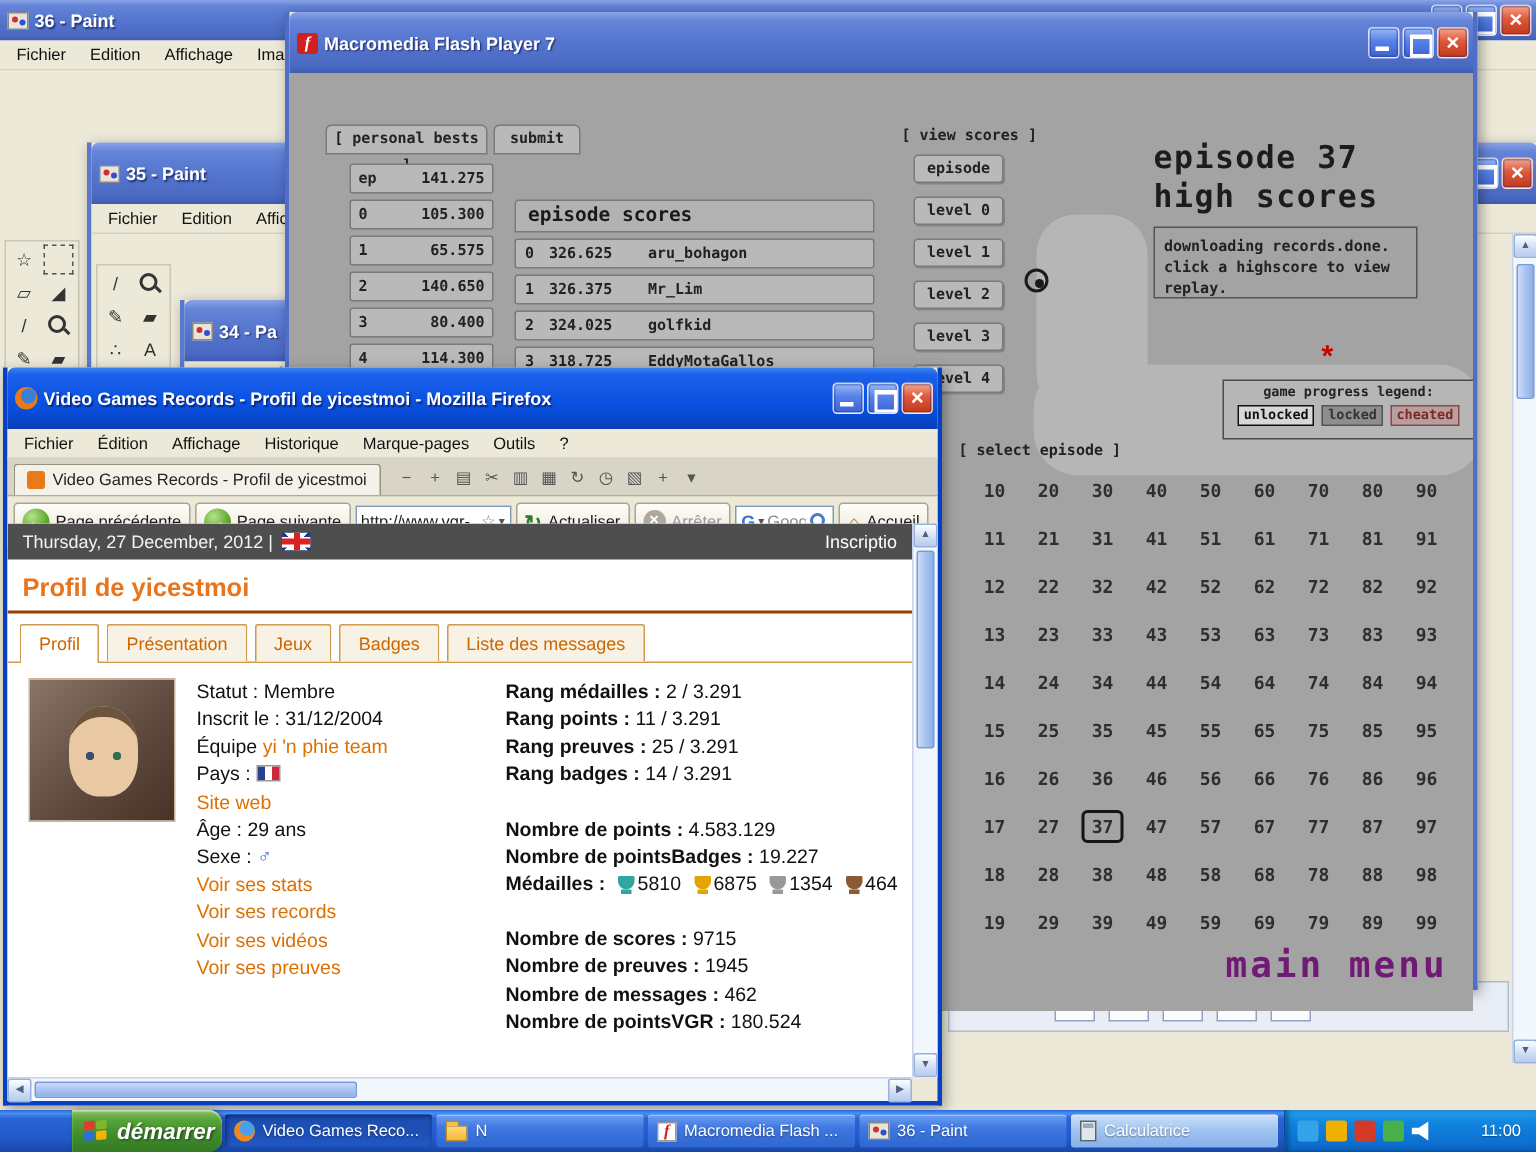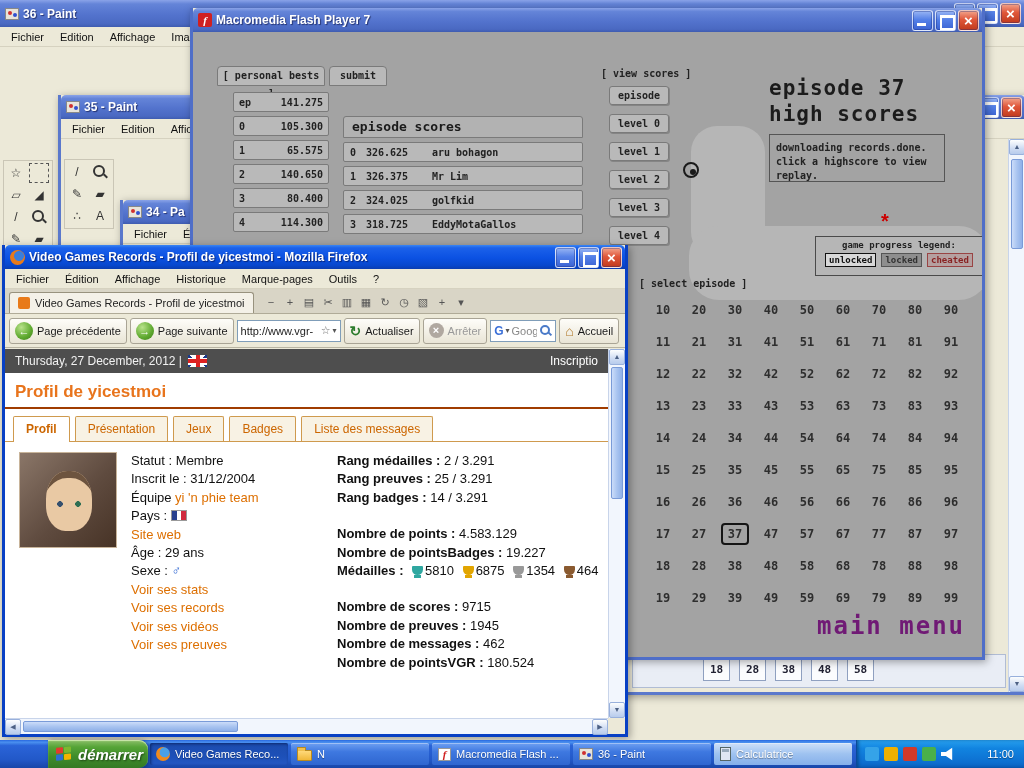--- a/index.html
+++ b/index.html
@@ -2,21 +2,21 @@
 <html><head>
 <meta charset="utf-8">
 <style>
   :root{ --mono:"DejaVu Sans Mono",monospace; }
   *{margin:0;padding:0;box-sizing:border-box;}
   html,body{width:1024px;height:768px;overflow:hidden;}
   body{position:relative;background:#3a6ea5;font-family:"Liberation Sans",sans-serif;-webkit-font-smoothing:antialiased;}
 
   
   .win{position:absolute;box-shadow:2px 2px 8px rgba(0,0,0,.35);background:#ECE9D8;}
-  .titlebar{height:24px;display:flex;align-items:center;gap:4px;padding:0 3px 0 5px;border-radius:5px 5px 0 0;
+  .titlebar{height:41px;display:flex;align-items:center;gap:4px;padding:0 3px 0 5px;border-radius:5px 5px 0 0;
     background:linear-gradient(180deg,#8aa3e8 0%,#6484d8 15%,#5373cd 55%,#4a69c2 88%,#3f5cb0 100%);}
   .win.active>.titlebar{background:linear-gradient(180deg,#3a85f2 0%,#1b61ea 12%,#0b51e2 55%,#0747cd 85%,#0a3db0 100%);}
   .ttext{flex:1;color:#fff;font-weight:bold;font-size:12px;text-shadow:1px 1px 1px rgba(0,0,40,.55);white-space:nowrap;overflow:hidden;}
   .tbtns{display:flex;gap:2px;}
   .tb{width:21px;height:21px;border-radius:3px;border:1px solid rgba(255,255,255,.7);position:relative;
     background:linear-gradient(180deg,#9ab6f4,#5581e8 45%,#3c63d2);box-shadow:inset 0 0 0 1px rgba(20,40,120,.35);cursor:pointer;}
   .tb.close{background:linear-gradient(180deg,#f2a58d,#e0573a 45%,#c03a1d);}
   .tb.min::after{content:"";position:absolute;left:4px;bottom:4px;width:9px;height:3px;background:#fff;}
   .tb.max::after{content:"";position:absolute;left:4px;top:4px;width:11px;height:10px;border:2px solid #fff;border-top-width:3px;}
   .tb.close::after{content:"×";position:absolute;inset:0;color:#fff;font:bold 15px/19px "Liberation Sans",sans-serif;text-align:center;}
@@ -148,21 +148,21 @@
     linear-gradient(-45deg,transparent 44%,#fff 44% 56%,transparent 56%);}
   .flag-uk::after{content:"";position:absolute;inset:0;background:
     linear-gradient(#d22 0 0) center/100% 4px,
     linear-gradient(#d22 0 0) center/4px 100%,
     linear-gradient(#fff 0 0) center/100% 7px,
     linear-gradient(#fff 0 0) center/7px 100%;background-repeat:no-repeat;}
   .page-heading{color:#e8741c;font-size:17px;font-weight:bold;padding:9px 0 5px 10px;}
   .page-rule{height:2px;background:#a03c00;}
   .ptabs{display:flex;gap:5px;padding:7px 0 0 8px;border-bottom:1px solid #cf9a4e;}
   .ptab{border:1px solid #cf9a4e;border-bottom:none;background:#f8f2e4;color:#cc6600;font-size:12px;padding:5px 12px;border-radius:2px 2px 0 0;cursor:pointer;}
-  .ptab.active{background:#fff;font-weight:bold;margin-bottom:-1px;padding-bottom:6px;}
+  .ptab.active{background:#fff;font-weight:normal;margin-bottom:-1px;padding-bottom:6px;}
   .pbody{display:flex;gap:14px;padding:10px 6px 0 14px;}
   .avatar{width:98px;height:96px;flex:none;border:1px solid #c8b49a;position:relative;overflow:hidden;
     background:linear-gradient(135deg,#8a7668,#5f4b3f 55%,#473326);}
   .avatar::before{content:"";position:absolute;left:26px;top:18px;width:46px;height:60px;background:#e9c9a4;border-radius:46% 46% 42% 42%;box-shadow:inset 0 11px 0 -4px #6d543f;}
   .avatar::after{content:"";position:absolute;left:34px;top:48px;width:30px;height:6px;
     background:radial-gradient(circle 3px at 6px 3px,#35506e 90%,transparent),radial-gradient(circle 3px at 24px 3px,#2e6e52 90%,transparent);}
   .col-left{width:192px;flex:none;font-size:13px;color:#111;}
   .info-line{min-height:18px;line-height:18.4px;white-space:nowrap;}
   .plink{color:#dd6f00;text-decoration:none;cursor:pointer;}
   .flag-fr{display:inline-block;width:16px;height:11px;vertical-align:-1px;border:1px solid #999;
@@ -770,20 +770,21 @@
           <div class="info-line"><span>Âge : 29 ans</span></div>
           <div class="info-line"><span>Sexe : </span><span class="male">♂</span></div>
           <div class="info-line"><a class="plink">Voir ses stats</a></div>
           <div class="info-line"><a class="plink">Voir ses records</a></div>
           <div class="info-line"><a class="plink">Voir ses vidéos</a></div>
           <div class="info-line"><a class="plink">Voir ses preuves</a></div>
         </div>
       <div class="col-right">
         <div id="rank-stats">
             <div class="stat-line"><span class="stat-label">Rang médailles : </span><span class="stat-value">2 / 3.291</span></div>
+            <div class="stat-line"><span class="stat-label">Rang points : </span><span class="stat-value">11 / 3.291</span></div>
             <div class="stat-line"><span class="stat-label">Rang preuves : </span><span class="stat-value">25 / 3.291</span></div>
             <div class="stat-line"><span class="stat-label">Rang badges : </span><span class="stat-value">14 / 3.291</span></div>
           </div>
         <div class="spacer"></div>
         <div id="point-stats">
             <div class="stat-line"><span class="stat-label">Nombre de points : </span><span class="stat-value">4.583.129</span></div>
             <div class="stat-line"><span class="stat-label">Nombre de pointsBadges : </span><span class="stat-value">19.227</span></div>
           </div>
         <div class="stat-line" id="medal-line"><span class="stat-label">Médailles : </span><span class="trophy" style="background: rgb(47, 167, 160);"></span><span class="medal-count">5810 </span><span class="trophy" style="background: rgb(226, 165, 0);"></span><span class="medal-count">6875 </span><span class="trophy" style="background: rgb(153, 153, 153);"></span><span class="medal-count">1354 </span><span class="trophy" style="background: rgb(138, 90, 48);"></span><span class="medal-count">464 </span></div>
         <div class="spacer"></div>

